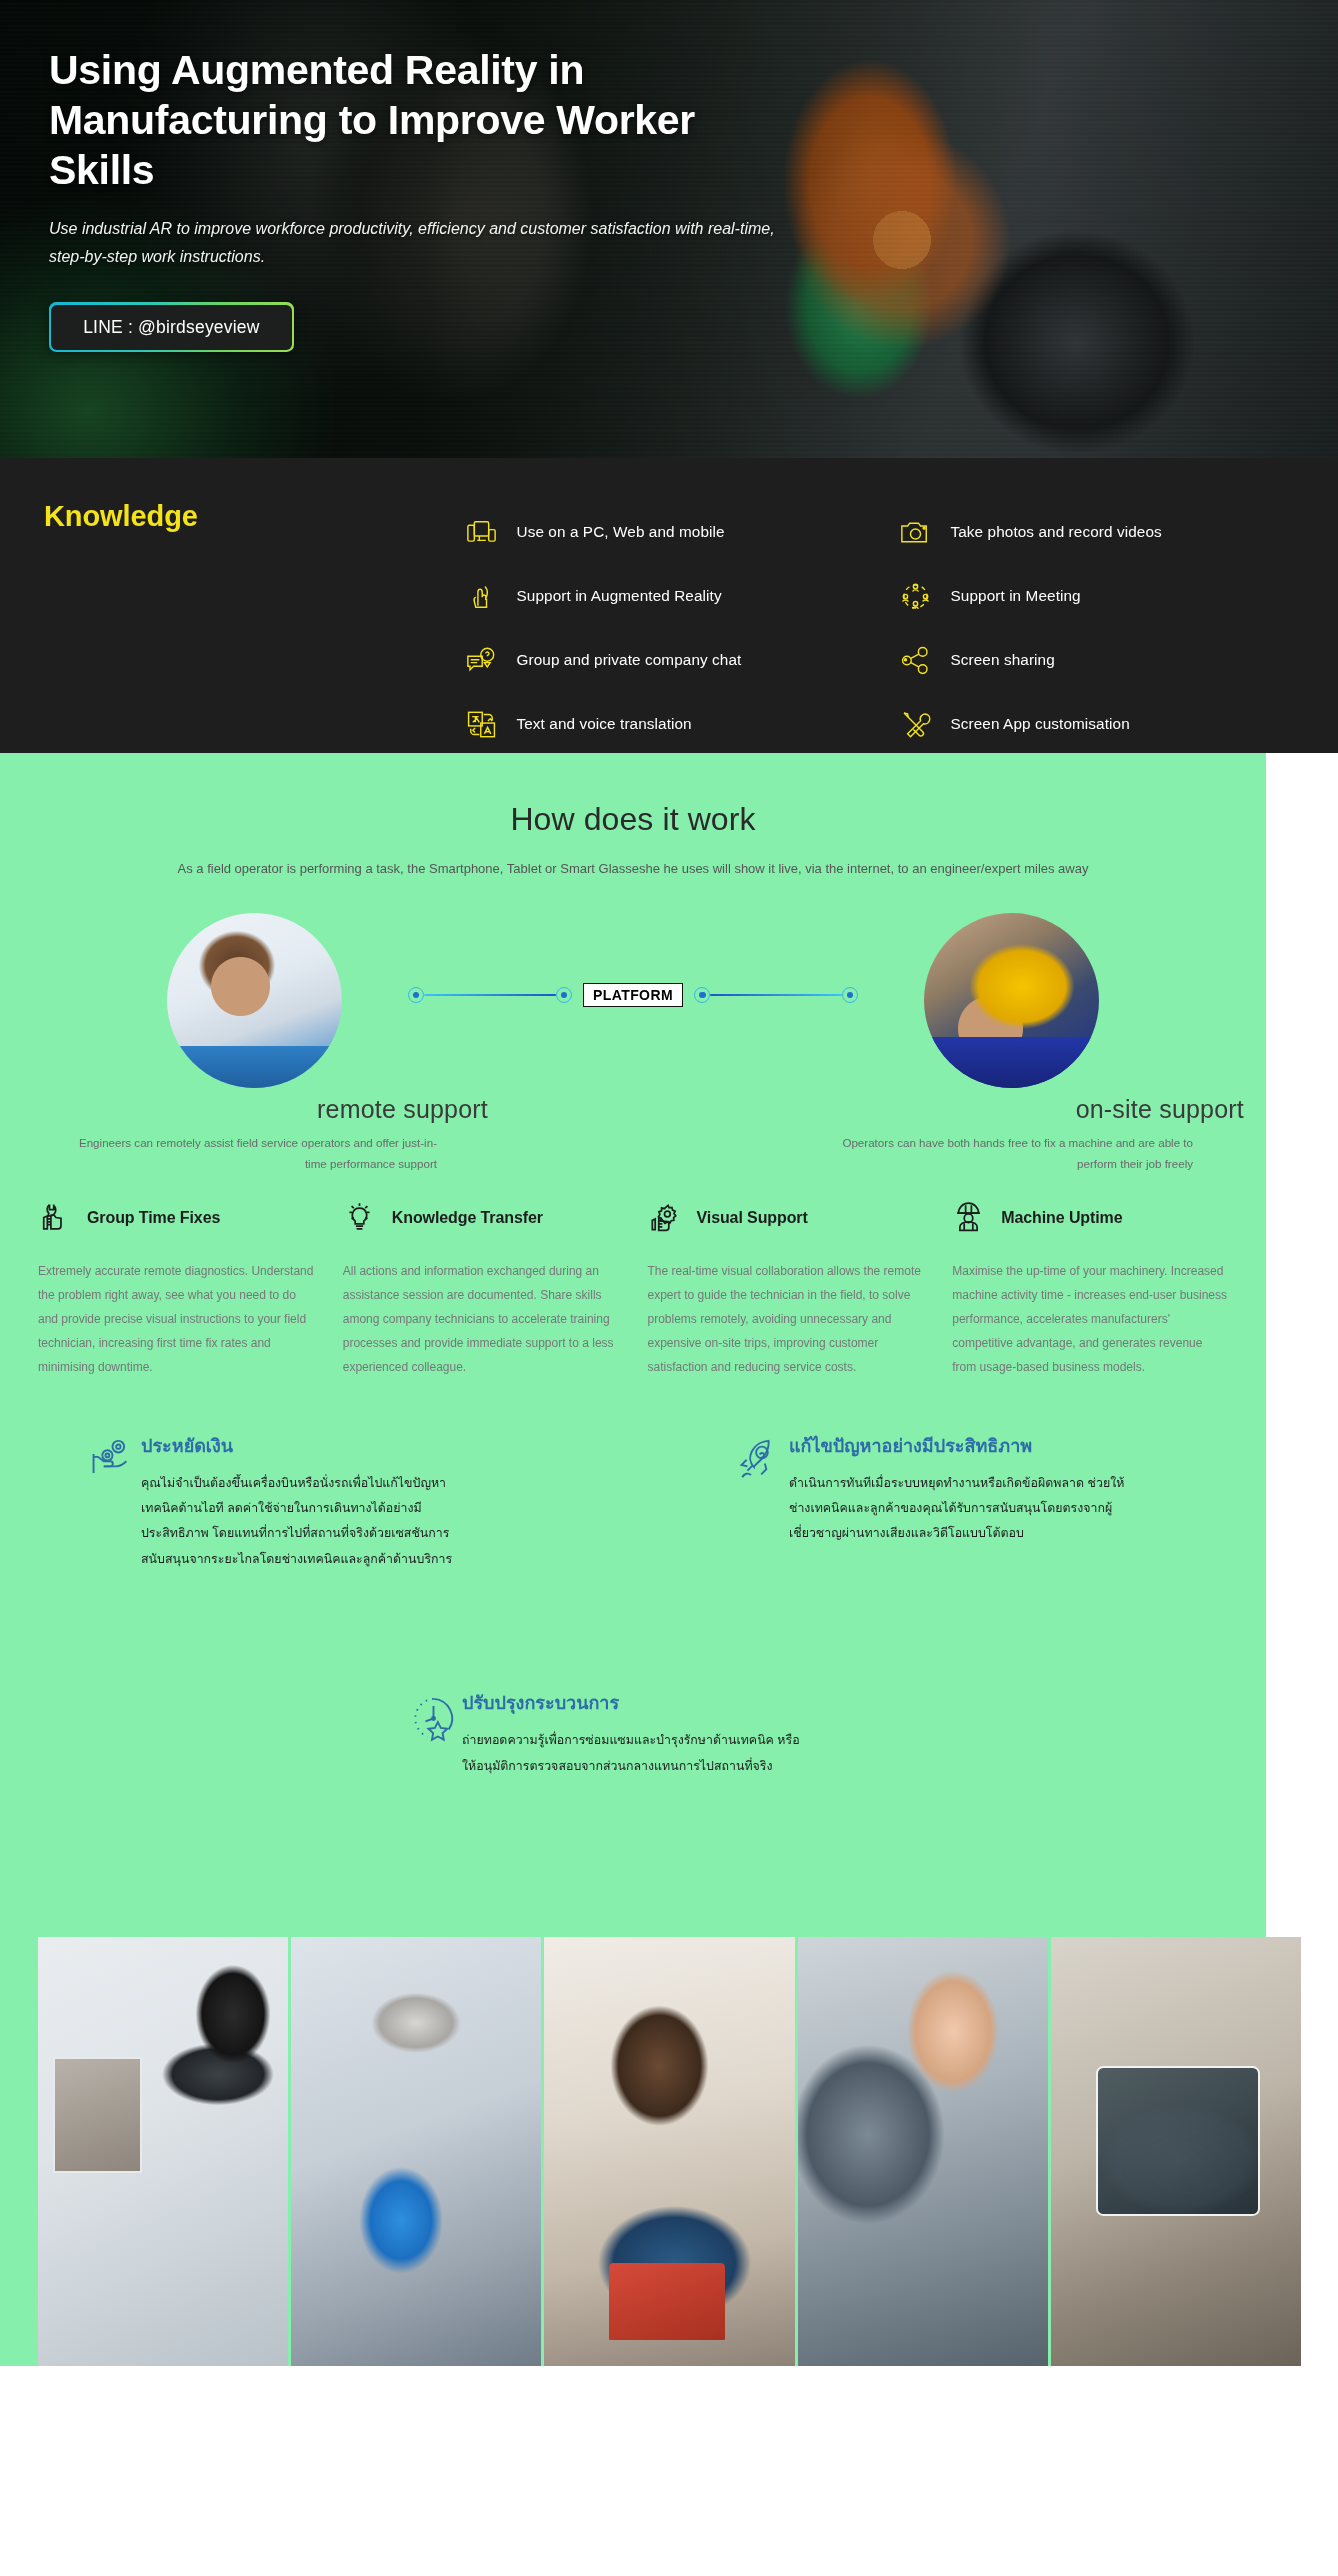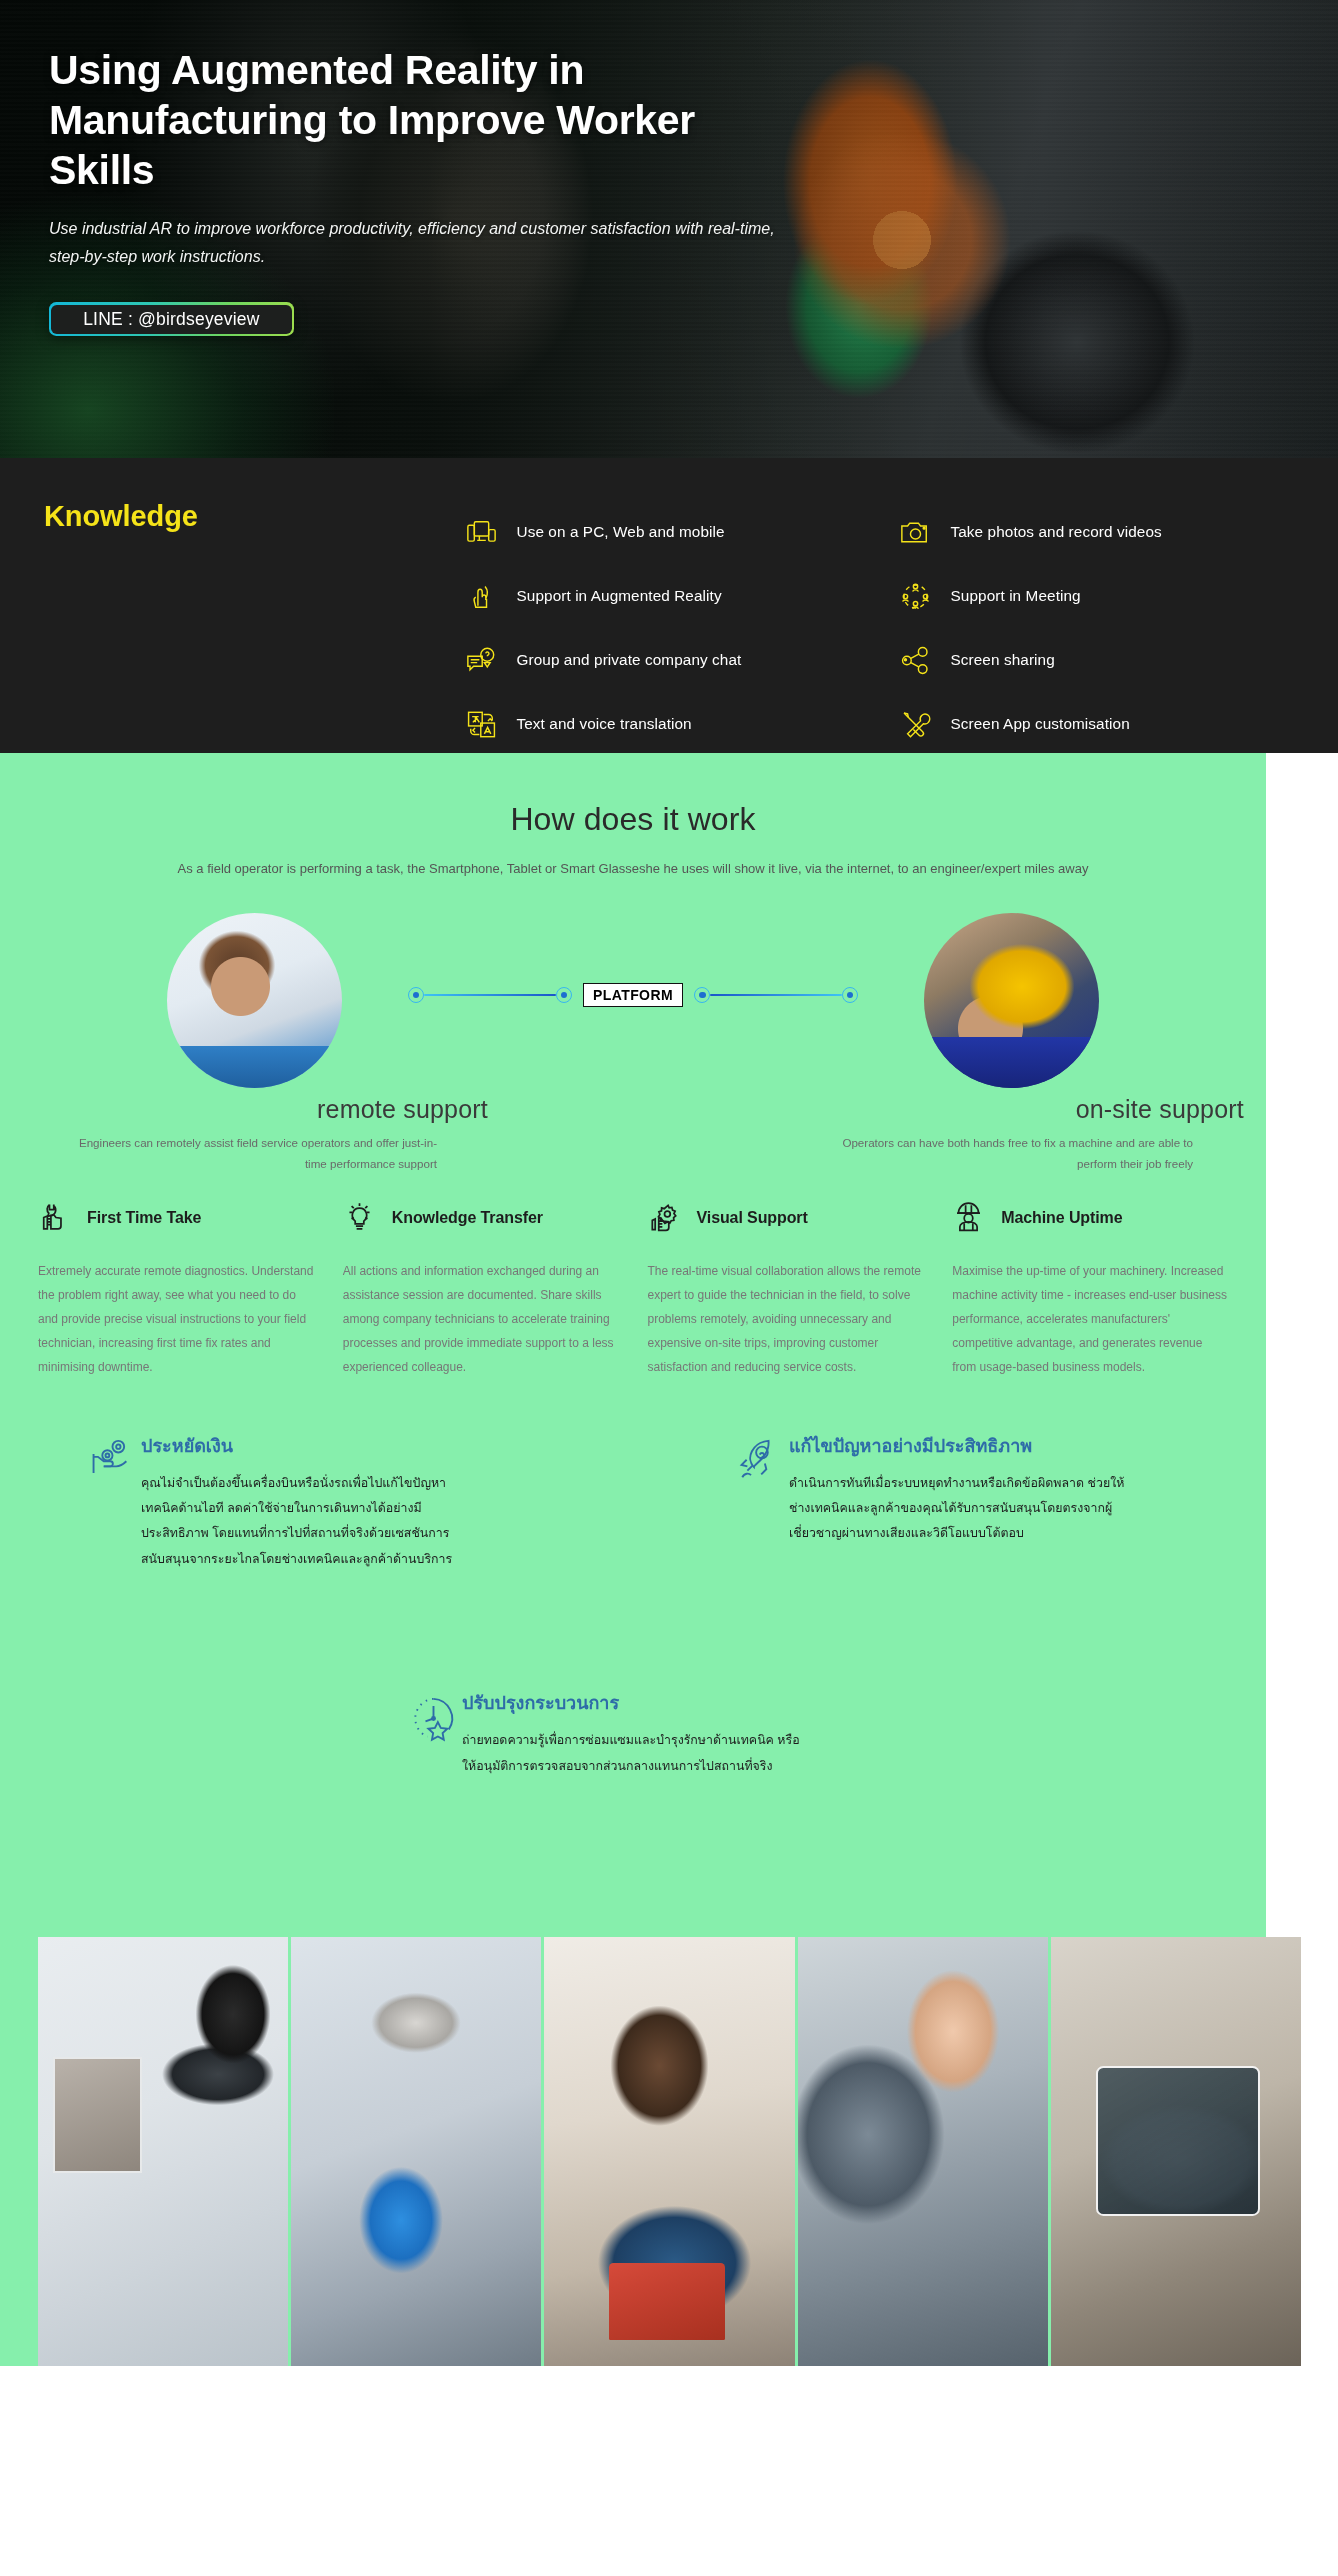--- a/index.html
+++ b/index.html
@@ -69,21 +69,21 @@
     display:inline-block;
     margin-top:31px;
     padding:2.2px;
     border-radius:7.3px;
     background:linear-gradient(100deg,#13b7d8 0%,#2ec7b4 40%,#6fd65f 72%,#9ede4e 100%);
     box-shadow:0 2.9px 13px rgba(0,0,0,.45);
   }
   .hero-cta-inner{
     background:#1d1f1e;
     border-radius:5.8px;
-    padding:4px 32px;
+    padding:12px 32px;
     color:#ffffff;
     font-size:17.5px;
     letter-spacing:0.2px;
     white-space:nowrap;
   }
 
   
   .features{
     position:relative;
     width:1339px; height:295px;
@@ -520,21 +520,21 @@
 
     <div class="benefit">
       <div class="benefit-head">
         <span class="benefit-ico">
           <svg viewBox="0 0 46 46" fill="none" stroke="#1d1d1d" stroke-width="2.4">
             <path d="M16 5a8 8 0 00-1 12l-1 4 6-1a8 8 0 001-14M16 5v7h6V5"></path>
             <path d="M13 21l-5 2v16h5zM18 20v19h10a4 4 0 004-4V24l-7-1-3-4z"></path>
             <path d="M13 25h5M13 29h5M13 33h5"></path>
           </svg>
         </span>
-        <span class="benefit-title">First Time Take</span>
+        <span class="benefit-title">Group Time Fixes</span>
       </div>
       <p class="benefit-body">Extremely accurate remote diagnostics. Understand the problem right away, see what you need to do and provide precise visual instructions to your field technician, increasing first time fix rates and minimising downtime.</p>
     </div>
 
     <div class="benefit">
       <div class="benefit-head">
         <span class="benefit-ico">
           <svg viewBox="0 0 46 46" fill="none" stroke="#1d1d1d" stroke-width="2.4">
             <path d="M23 10a10 10 0 00-6 18v4h12v-4a10 10 0 00-6-18z"></path>
             <path d="M18 35h10M19 39h8"></path>

